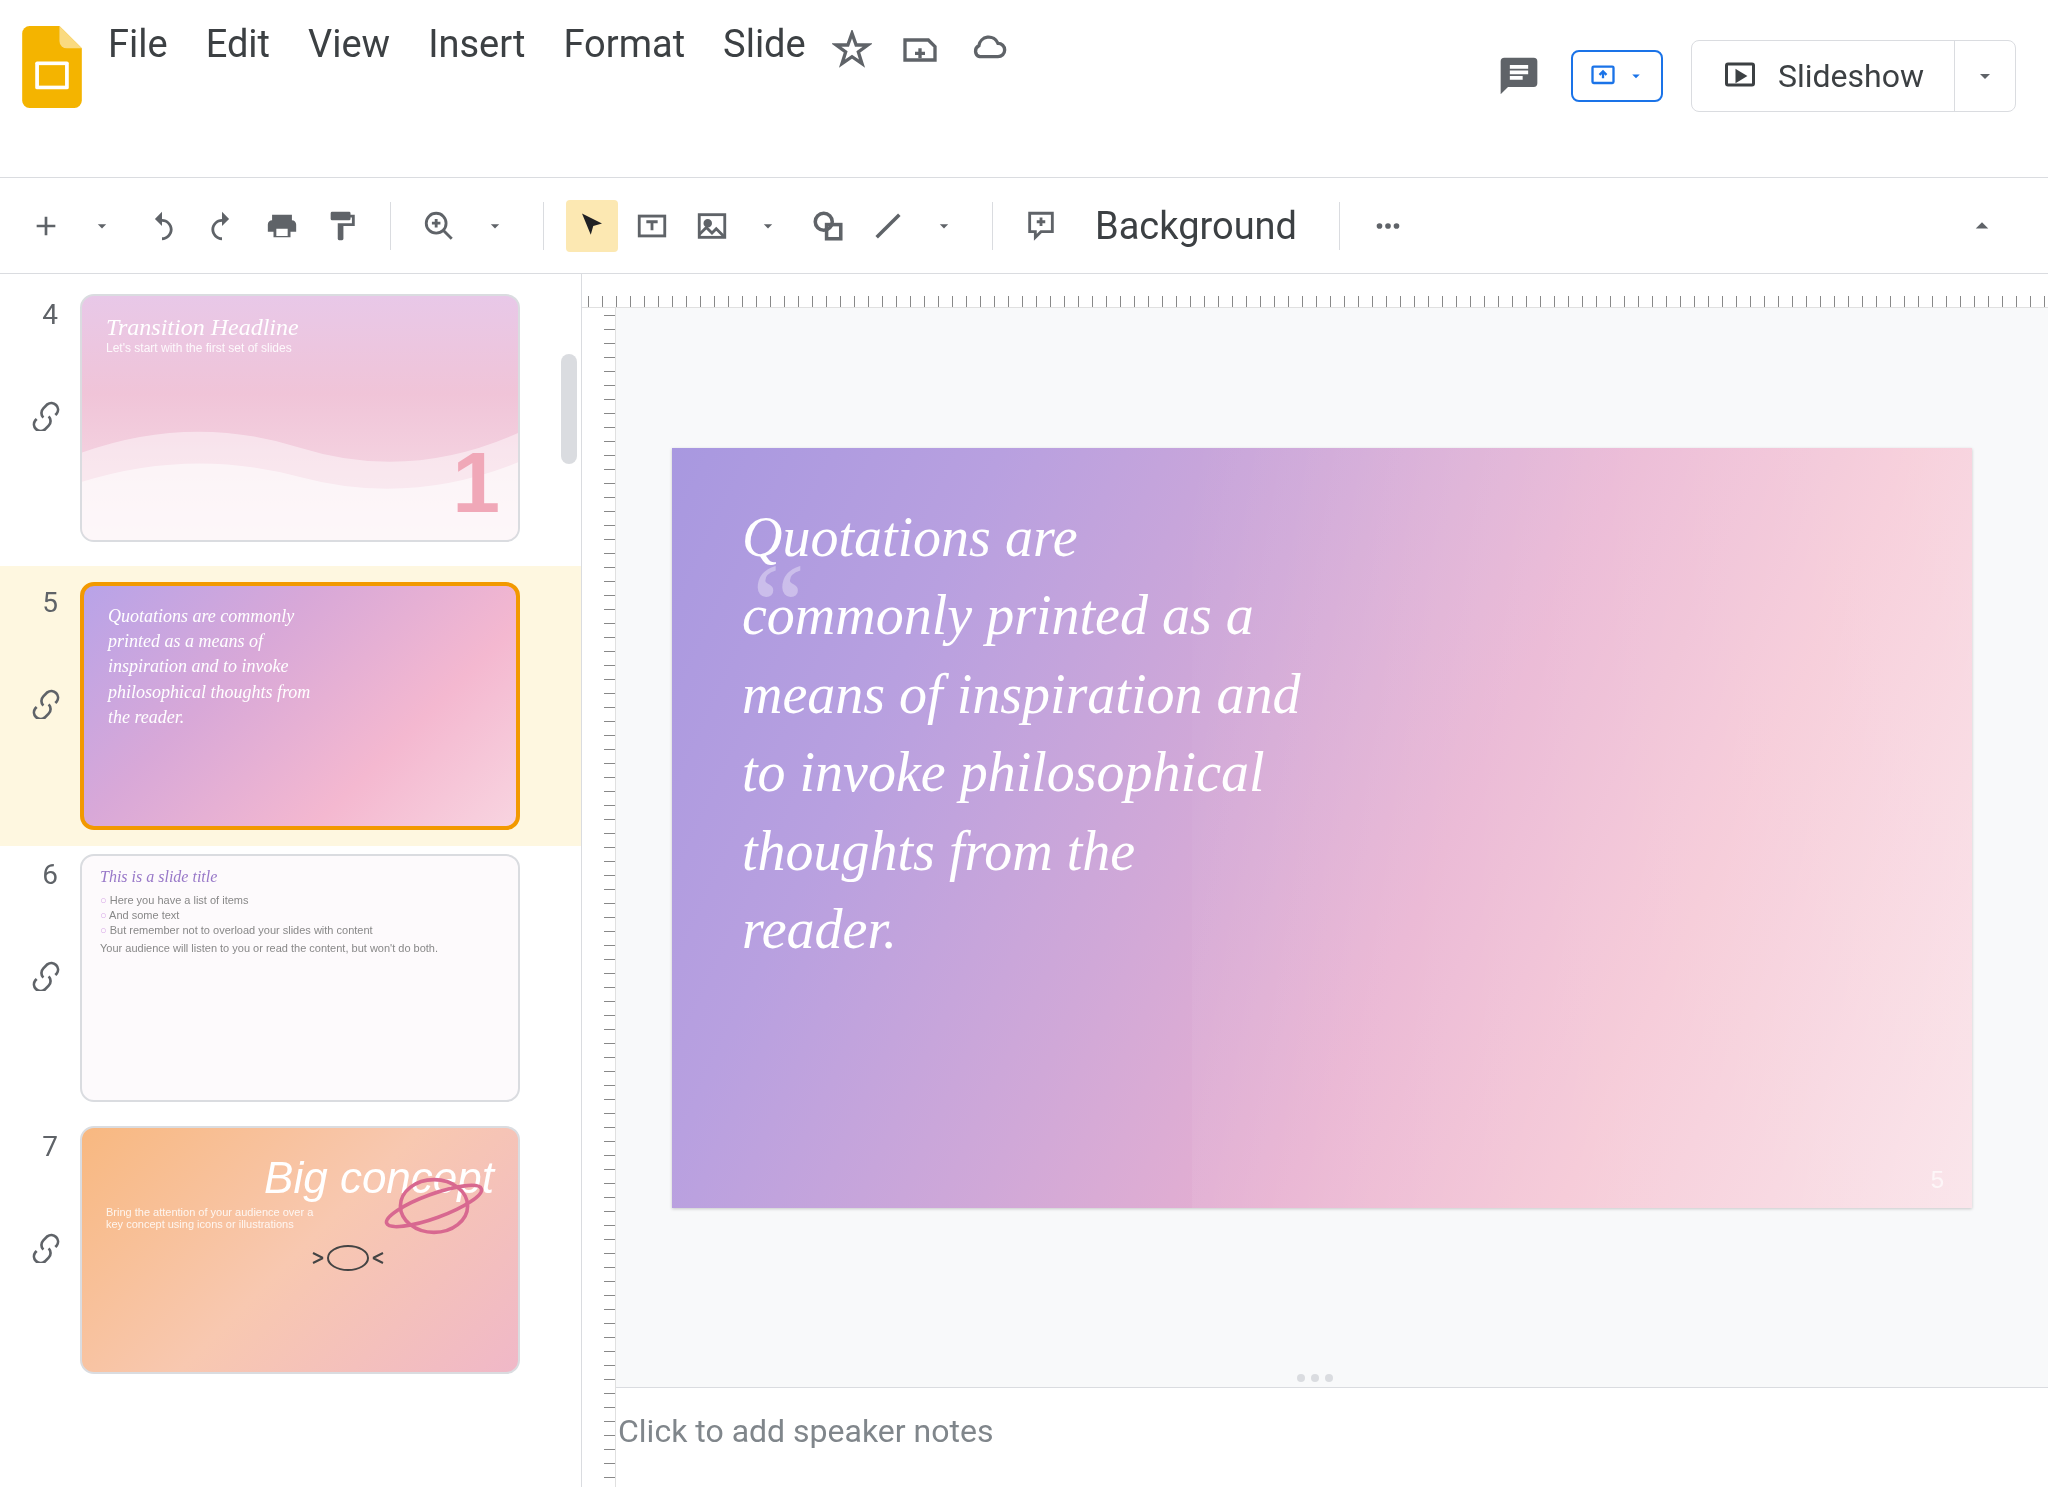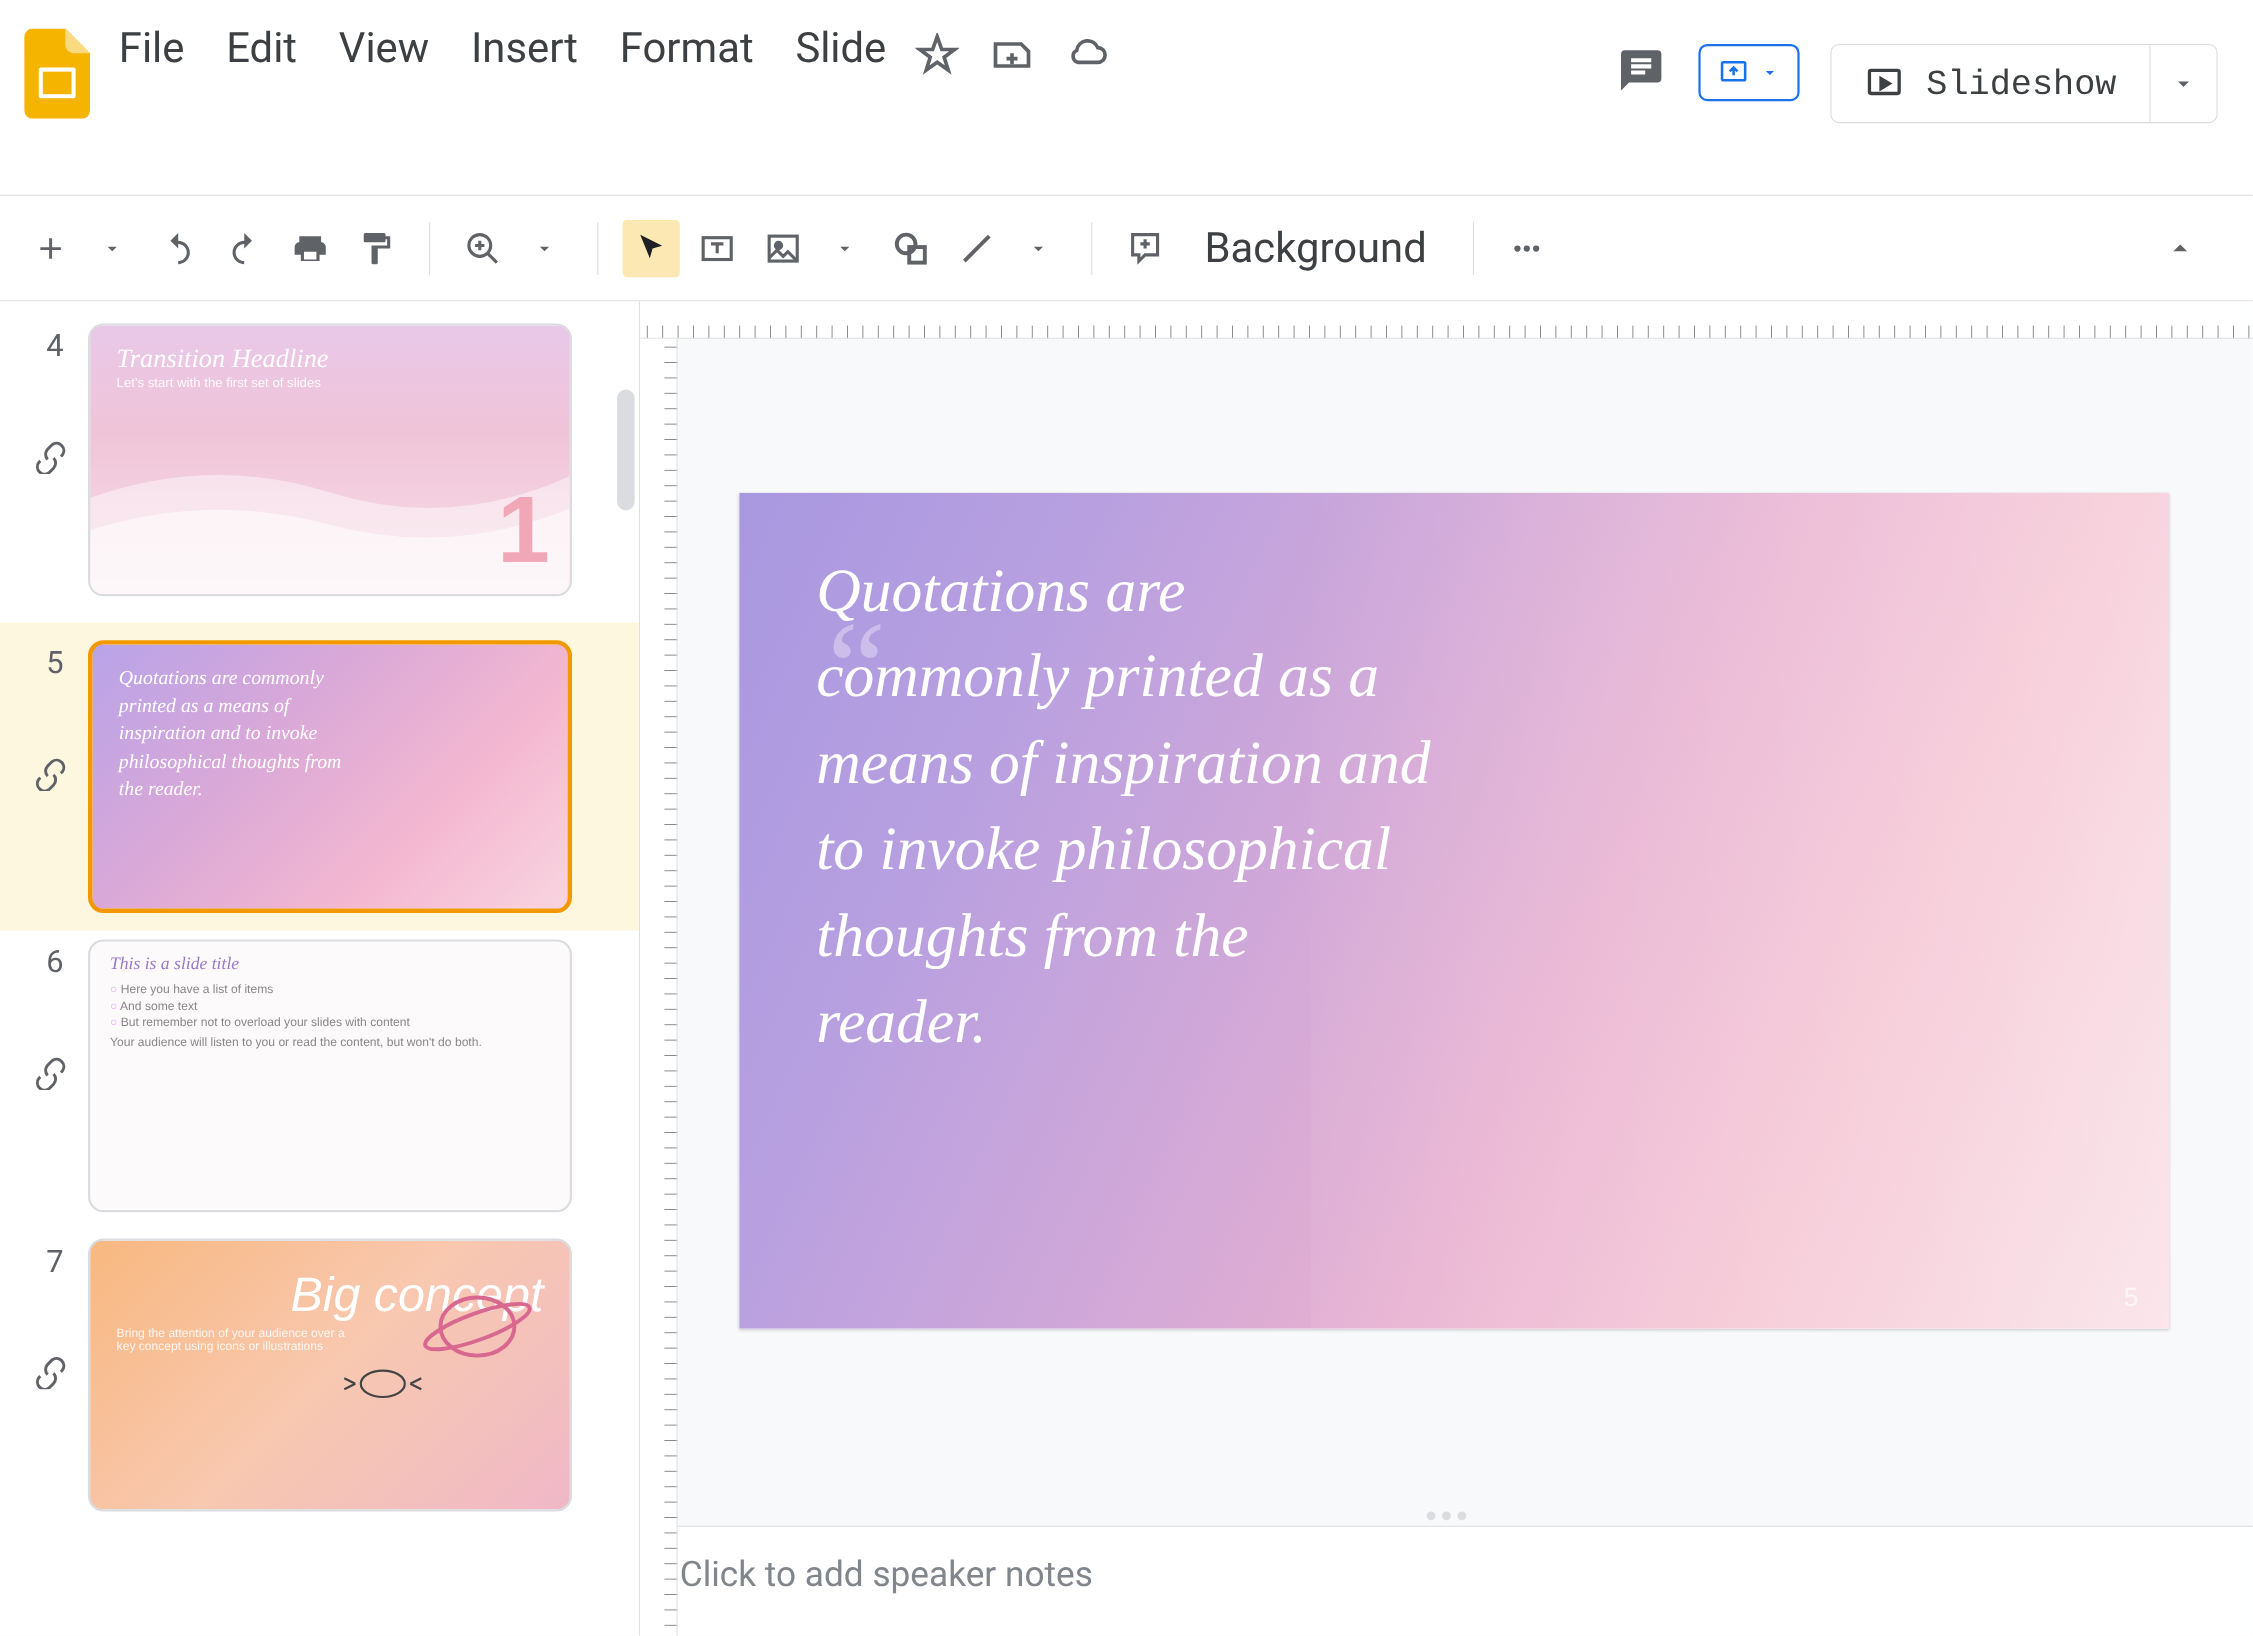--- a/index.html
+++ b/index.html
@@ -8,21 +8,21 @@
 
 .header { display: flex; align-items: flex-start; padding: 12px 16px 0; border-bottom: 1px solid #dadce0; height: 178px; }
 .logo-box { width: 72px; height: 90px; display: flex; align-items: center; justify-content: center; margin-right: 20px; margin-top: 10px; }
 .logo-svg { width: 62px; height: 82px; }
 .title-area { flex: 0 0 auto; padding-top: 10px; }
 .doc-title { font-size: 38px; color: #3c4043; letter-spacing: -0.5px; margin-bottom: 8px; }
 .menubar { display: flex; gap: 38px; font-size: 38px; color: #3c4043; }
 .menubar span { cursor: pointer; }
 .title-icons { display: flex; gap: 24px; margin-left: 24px; padding-top: 16px; }
 .title-icons .ic { width: 44px; height: 44px; color: #5f6368; display:flex; align-items:center; justify-content:center; }
-.right-actions { margin-left: auto; display: flex; align-items: flex-start; gap: 28px; padding-top: 28px; padding-right: 16px; font-family: Liberation Mono, monospace; }
+.right-actions { margin-left: auto; display: flex; align-items: center; gap: 28px; padding-top: 28px; padding-right: 16px; }
 .right-ic { width: 48px; height: 48px; color: #5f6368; display:flex; align-items:center; justify-content:center; }
 .present-pill { display:flex; align-items:center; border:2px solid #1a73e8; border-radius: 8px; padding: 10px 16px; gap: 10px; color:#1a73e8; }
 .slideshow-btn { display:flex; align-items:center; border:1px solid #dadce0; border-radius:8px; height:72px; }
 .slideshow-main { display:flex; align-items:center; gap:20px; padding: 0 30px; font-size:32px; color:#3c4043; }
 .slideshow-drop { border-left:1px solid #dadce0; padding:0 18px; height:100%; display:flex; align-items:center; color:#5f6368; }
 .share-btn { background:#fbbc04; border-radius:8px; padding: 18px 36px; display:flex; align-items:center; gap:14px; font-size:32px; font-weight:500; color:#3c4043; }
 
 
 .toolbar { display:flex; align-items:center; padding: 10px 20px; border-bottom:1px solid #dadce0; height: 96px; gap: 8px; }
 .tb-btn { width:52px; height:52px; display:flex; align-items:center; justify-content:center; color:#5f6368; border-radius:4px; }

